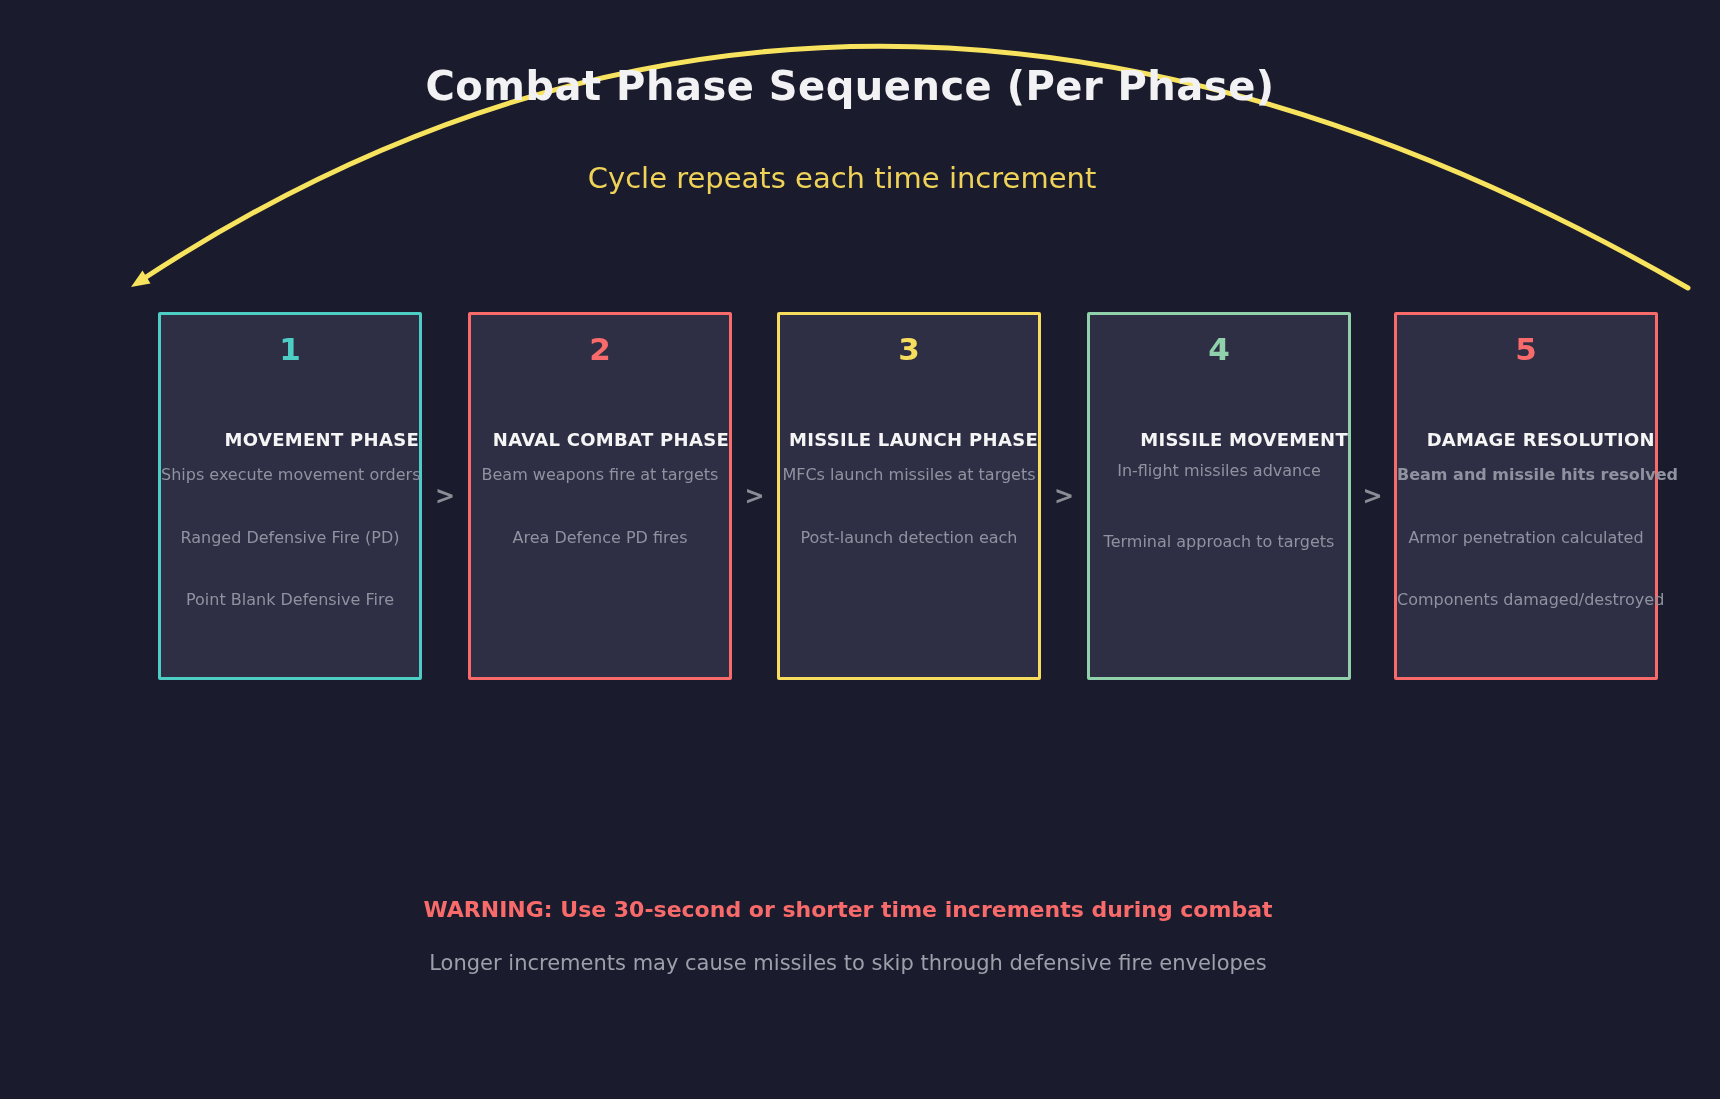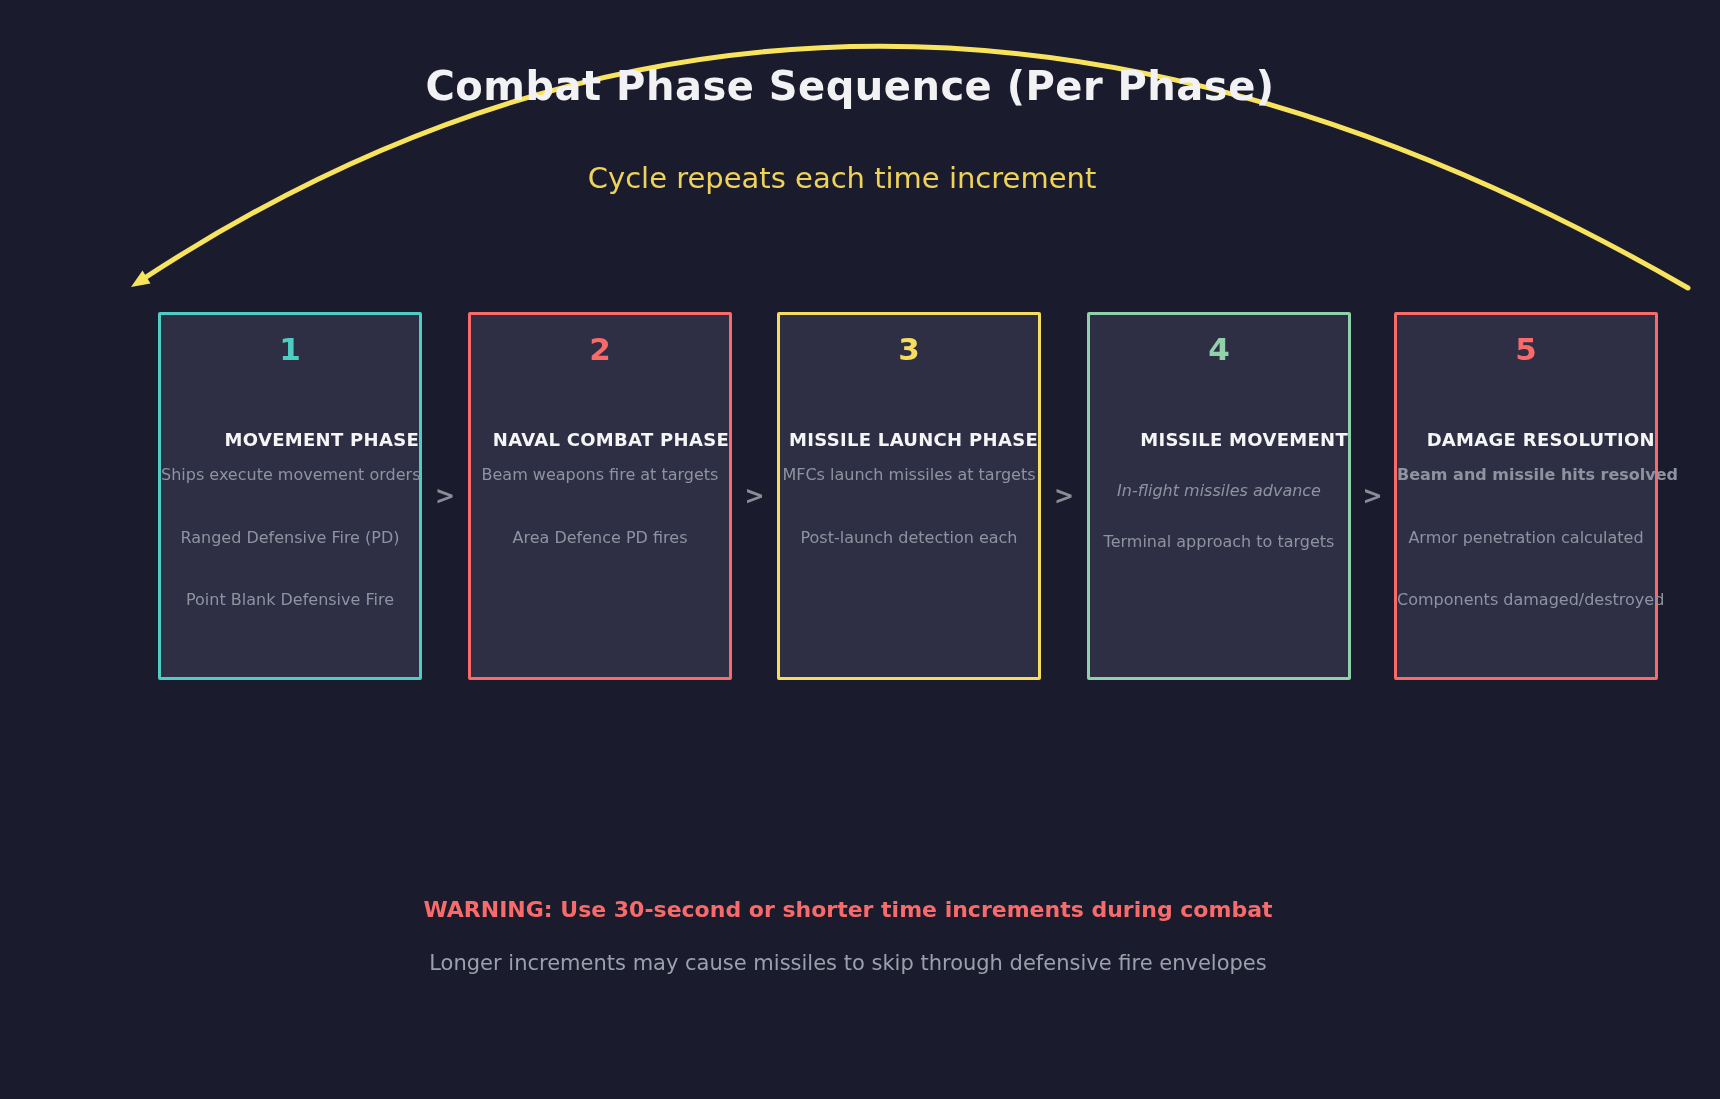--- a/index.html
+++ b/index.html
@@ -89,21 +89,21 @@
   <div class="num" style="color: rgb(247, 221, 94);">3</div>
   <div class="phase-title">MISSILE LAUNCH PHASE</div>
   <div class="items"></div>
 <div class="item" style="top: 148px;">MFCs launch missiles at targets</div>
     <div class="item" style="top: 210.5px;">Post-launch detection each</div>
   </div>
 <div class="phase-box" style="left: 1087px; border-color: rgb(144, 208, 170);">
   <div class="num" style="color: rgb(144, 208, 170);">4</div>
   <div class="phase-title">MISSILE MOVEMENT</div>
   <div class="items"></div>
-<div class="item" style="top: 164px; font-style: italic;">In-flight missiles advance</div>
+<div class="item" style="top: 144px;">In-flight missiles advance</div>
     <div class="item" style="top: 215px;">Terminal approach to targets</div>
   </div>
 <div class="phase-box" style="left: 1394px; border-color: rgb(249, 107, 107);">
   <div class="num" style="color: rgb(249, 107, 107);">5</div>
   <div class="phase-title">DAMAGE RESOLUTION</div>
   <div class="items"></div>
 <div class="item" style="top: 148px; font-weight: bold;">Beam and missile hits resolved</div>
     <div class="item" style="top: 210.5px;">Armor penetration calculated</div>
     <div class="item" style="top: 273px;">Components damaged/destroyed</div>
   </div>

